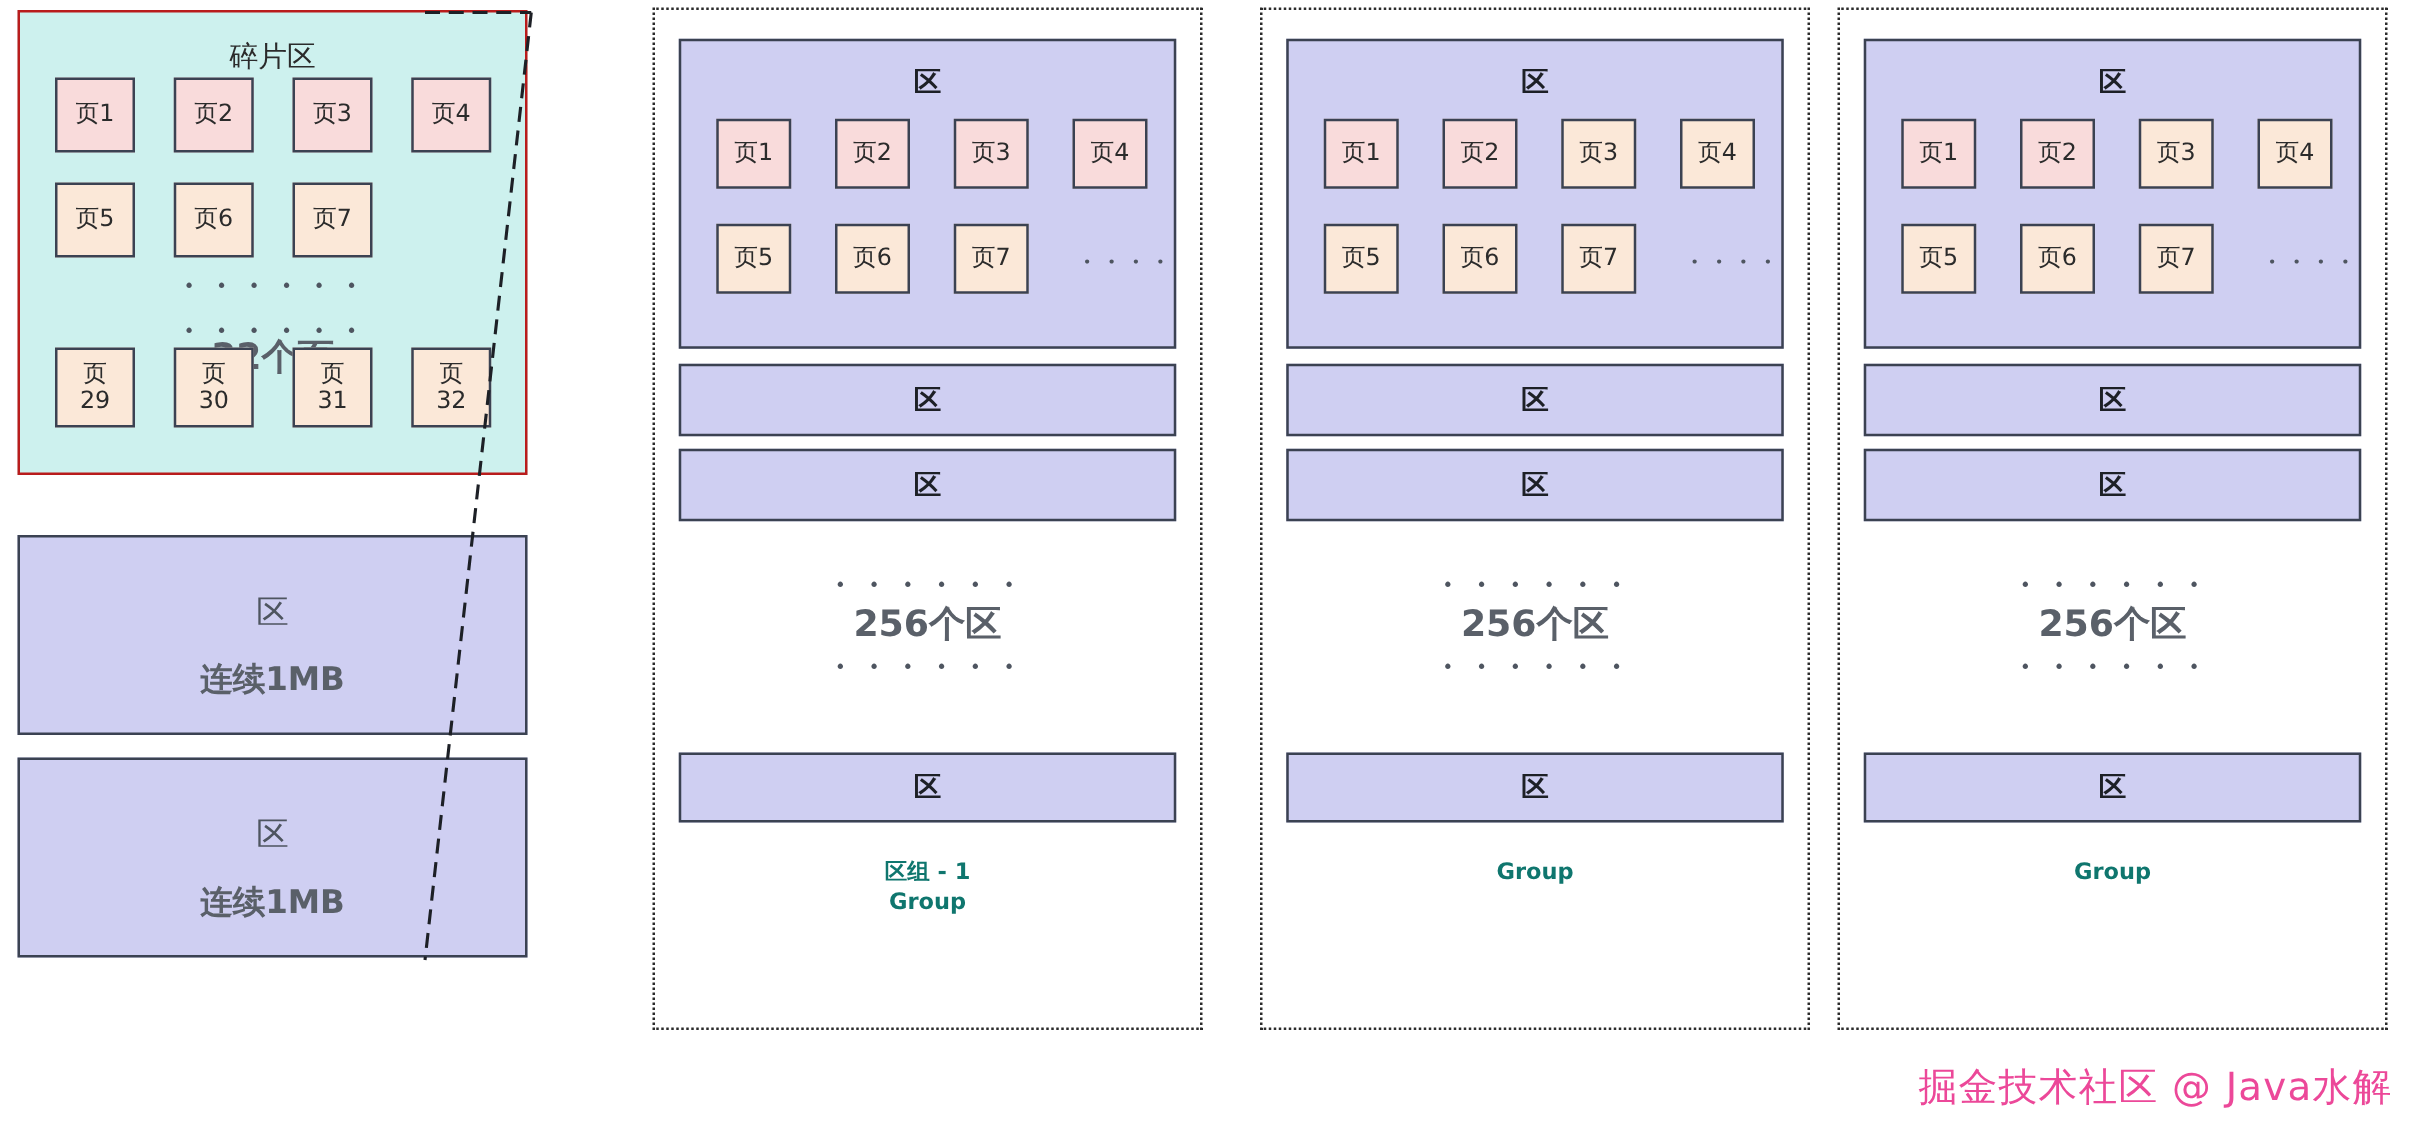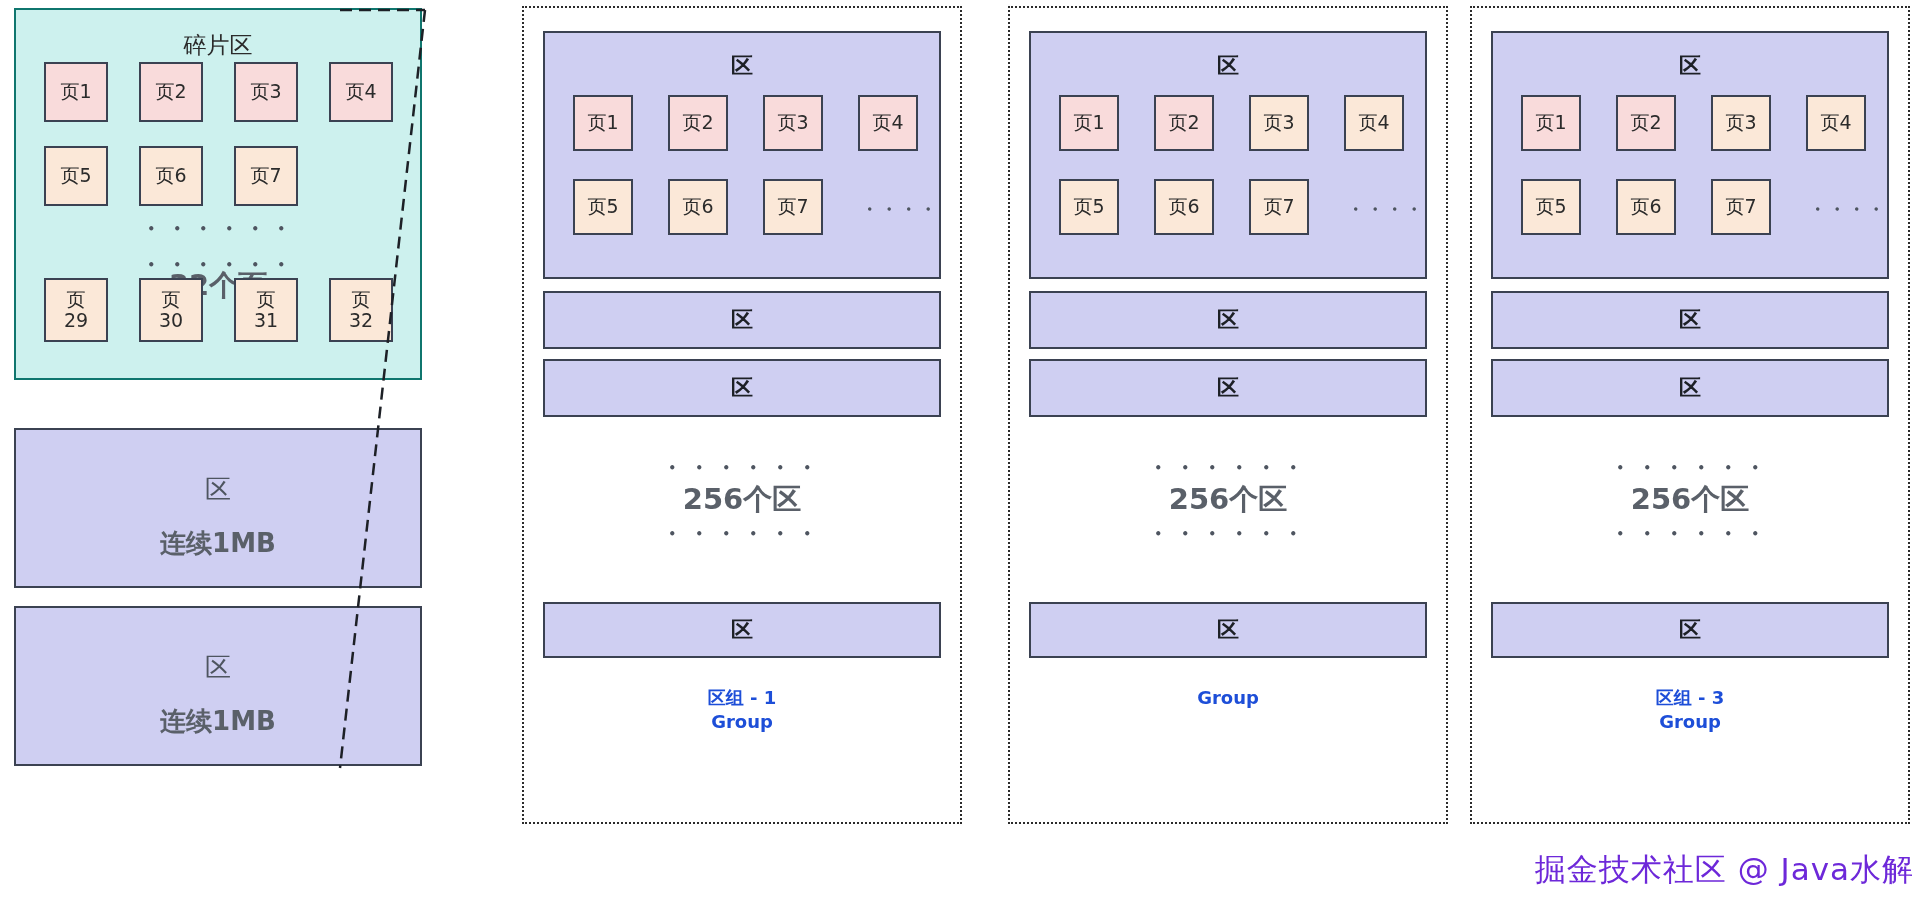--- a/index.html
+++ b/index.html
@@ -24,21 +24,21 @@
     height: 810px;
   }
 
   #fragment-area {
     position: absolute;
     left: 0;
     top: 0;
     width: 408px;
     height: 372px;
     background: #cdf1ee;
-    border: 2px solid #0f766e;
+    border: 2px solid #b91c1c;
     box-sizing: border-box;
   }
   #fragment-area-title {
     position: absolute;
     top: 20px;
     left: 0;
     width: 100%;
     text-align: center;
     font-size: 23px;
     color: #2b2b2b;
@@ -203,41 +203,41 @@
     font-family: "DejaVu Sans", sans-serif;
   }
 
   .group-label {
     position: absolute;
     left: 0;
     width: 100%;
     text-align: center;
     font-size: 18px;
     font-weight: bold;
-    color: #1d4ed8;
+    color: #0f766e;
     line-height: 1.35;
     font-family: "DejaVu Sans", sans-serif;
   }
 
   .inline-dots {
     position: absolute;
     color: #4e5560;
     font-size: 17px;
     letter-spacing: 2.5px;
     font-weight: bold;
     font-family: "DejaVu Sans", sans-serif;
   }
 
   
   #watermark {
     position: absolute;
     right: 16px;
     bottom: 24px;
     font-size: 31px;
-    color: #6d28d9;
+    color: #ec4899;
     white-space: nowrap;
     font-family: "DejaVu Sans", sans-serif;
     letter-spacing: 1px;
   }
 </style>
 </head>
 <body>
 
 <div id="left-column">
 
@@ -386,18 +386,17 @@
 
   <div class="mid-dots" style="top:447px;">・・・・・・</div>
   <div class="region-count" style="top:474px;">256个区</div>
   <div class="mid-dots" style="top:513px;">・・・・・・</div>
 
   <div class="region-bar" style="top:596px; height:56px;">
     <div class="reg-label">区</div>
   </div>
 
   <div class="group-label" style="top:680px;">
-    <div>区组 - 3</div>
     <div>Group</div>
   </div>
 </div>
 
 <div id="watermark">掘金技术社区 @ Java水解</div>
 
 </body></html>

